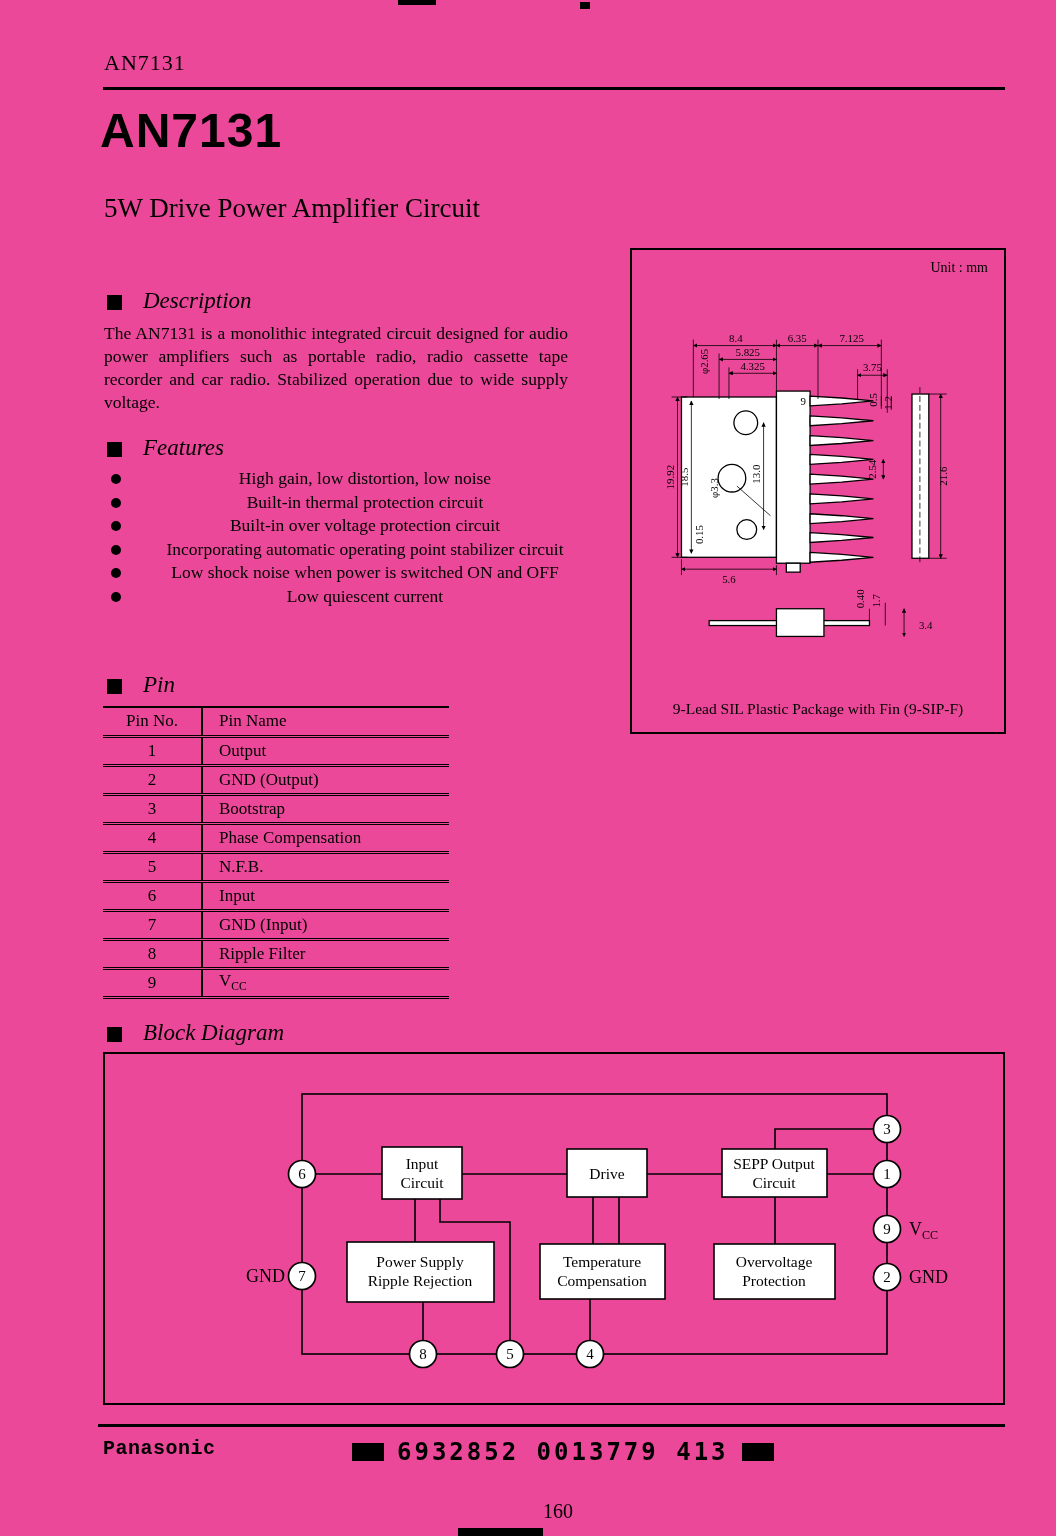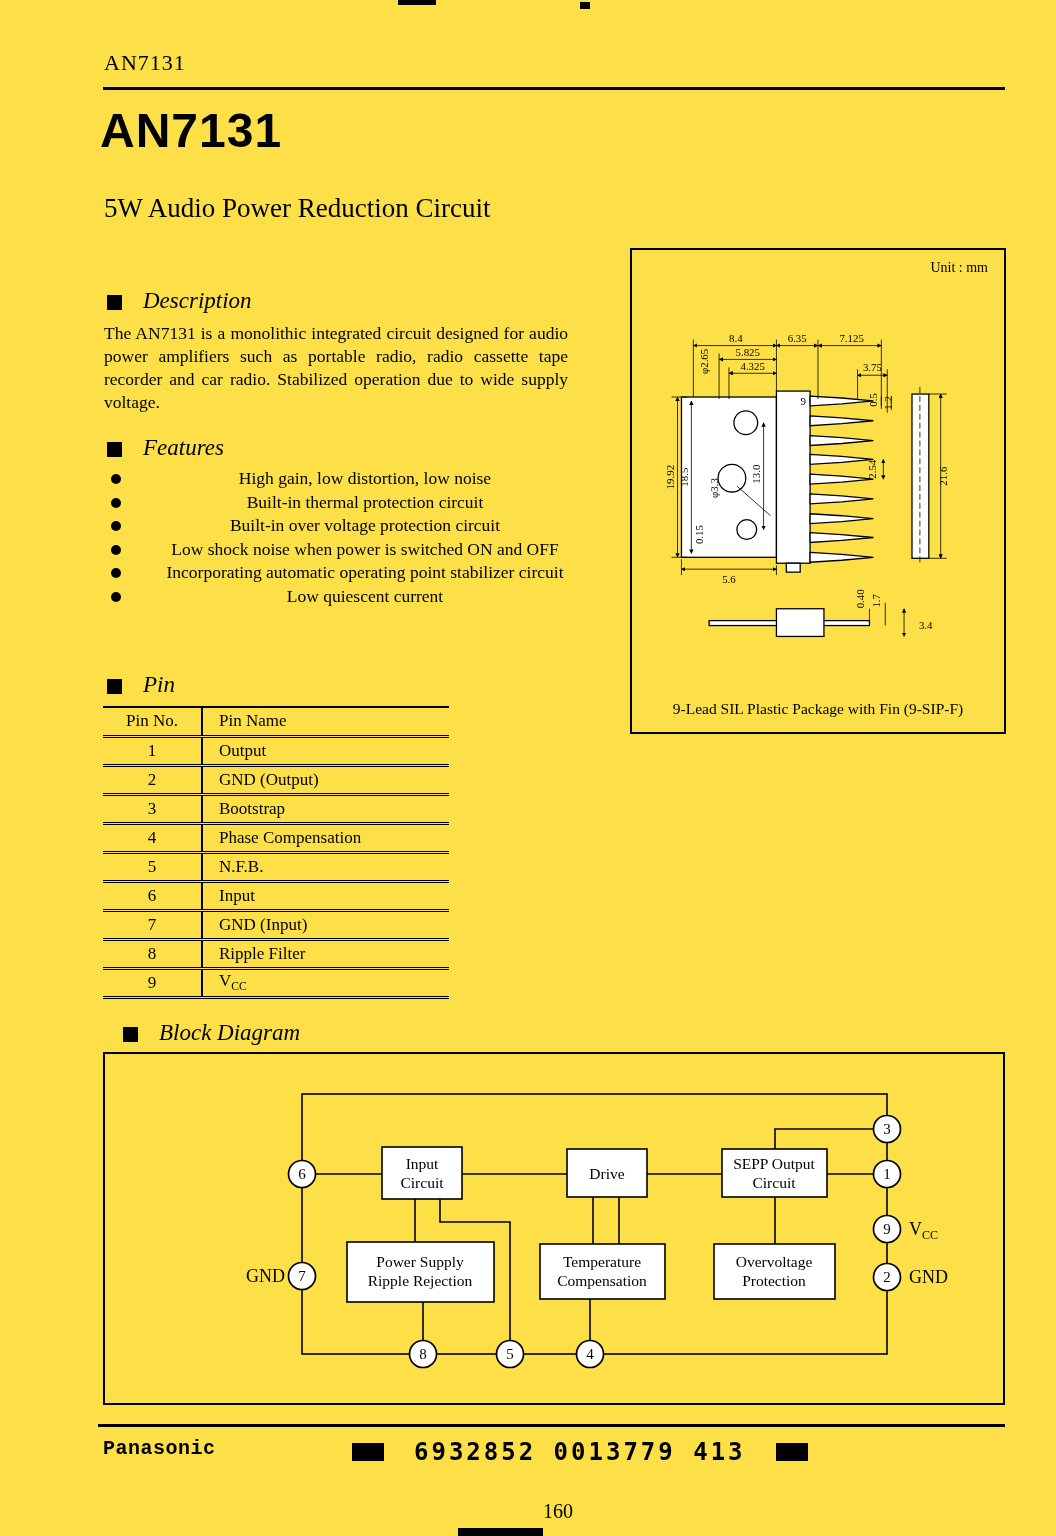--- a/index.html
+++ b/index.html
@@ -1,19 +1,19 @@
 <!DOCTYPE html>
 <html><head>
 <meta charset="utf-8">
 <style>
   * { margin:0; padding:0; box-sizing:border-box; }
   html,body { background:#e8e8e8; }
   .page {
     position:relative; width:1056px; height:1536px; margin:0 auto;
-    background:#fde047; color:#000;
+    background:#ec4899; color:#000;
     font-family:"Liberation Serif", serif;
     overflow:hidden;
   }
   .abs { position:absolute; }
 
   
   .artifact { position:absolute; background:#000; }
 
   
   .doc-number { left:104px; top:50px; font-size:22px; letter-spacing:1px; }
@@ -74,42 +74,42 @@
   .bd-svg .wire { stroke:#000; stroke-width:1.6; fill:none; }
   .bd-svg .blk { fill:#fff; stroke:#000; stroke-width:1.6; }
   .bd-svg .blk-label { font-size:15.5px; text-anchor:middle; }
   .bd-svg .pinc { fill:#fff; stroke:#000; stroke-width:1.7; }
   .bd-svg .pin-num { font-size:15px; text-anchor:middle; }
   .bd-svg .ext-label { font-size:18px; }
 
   
   .footer-rule { left:98px; top:1424px; width:907px; height:3px; background:#000; }
   .brand { left:103px; top:1437px; font-family:Liberation Mono, monospace; font-weight:bold; font-size:20px; letter-spacing:0.5px; }
-  .barcode { left:352px; top:1438px; display:flex; align-items:center; gap:30px; }
+  .barcode { left:352px; top:1438px; display:flex; align-items:center; gap:13px; }
   .bar-sq { width:32px; height:18px; background:#000; display:inline-block; }
   .bar-code {
     font-family:"DejaVu Sans Mono", monospace; font-weight:bold;
     font-size:24px; letter-spacing:3px; white-space:pre;
   }
   .pageno { left:498px; top:1500px; width:120px; text-align:center; font-size:20px; }
 </style>
 </head>
 <body>
 
 <div class="page">
 
   <div class="artifact" style="left:398px; top:0; width:38px; height:5px;"></div>
   <div class="artifact" style="left:580px; top:2px; width:10px; height:7px;"></div>
   <div class="artifact" style="left:458px; top:1528px; width:85px; height:8px;"></div>
 
   <div class="abs doc-number">AN7131</div>
   <div class="abs header-rule"></div>
 
   <div class="abs big-title">AN7131</div>
-  <div class="abs subtitle">5W Audio Power Reduction Circuit</div>
+  <div class="abs subtitle">5W Drive Power Amplifier Circuit</div>
 
   <div class="sec-h" style="left:103px; top:288px;">
     <span class="sq"></span>
     <span>Description</span>
   </div>
   <div class="abs desc-body">The AN7131 is a monolithic integrated circuit designed for audio power amplifiers such as portable radio, radio cassette tape recorder and car radio.  Stabilized operation due to wide supply voltage.</div>
 
   <div class="sec-h" style="left:103px; top:435px;">
     <span class="sq"></span>
     <span>Features</span>
@@ -122,25 +122,25 @@
     <div class="feat">
         <span class="dot"></span>
         <span class="txt">Built-in thermal protection circuit</span>
       </div>
     <div class="feat">
         <span class="dot"></span>
         <span class="txt">Built-in over voltage protection circuit</span>
       </div>
     <div class="feat">
         <span class="dot"></span>
+        <span class="txt">Incorporating automatic operating point stabilizer circuit</span>
+      </div>
+    <div class="feat">
+        <span class="dot"></span>
         <span class="txt">Low shock noise when power is switched ON and OFF</span>
-      </div>
-    <div class="feat">
-        <span class="dot"></span>
-        <span class="txt">Incorporating automatic operating point stabilizer circuit</span>
       </div>
     <div class="feat">
         <span class="dot"></span>
         <span class="txt">Low quiescent current</span>
       </div>
   </div>
 
   <div class="sec-h" style="left:103px; top:672px;">
     <span class="sq"></span>
     <span>Pin</span>
@@ -290,21 +290,21 @@
         <line class="dim" x1="275" y1="362" x2="275" y2="390" marker-start="url(#arr)" marker-end="url(#arr)"></line>
         <text x="235" y="352" text-anchor="middle" transform="rotate(-90 235 352)">0.40</text>
         <text x="251" y="354" text-anchor="middle" transform="rotate(-90 251 354)">1.7</text>
         <text x="290" y="382">3.4</text>
       </g>
     </svg>
     <div class="unit-label">Unit : mm</div>
     <div class="pkg-caption">9-Lead SIL Plastic Package with Fin (9-SIP-F)</div>
   </div>
 
-  <div class="sec-h" style="left:119px; top:1020px;align-items:center;">
+  <div class="sec-h" style="left:103px; top:1020px;align-items:center;">
     <span class="sq"></span>
     <span>Block Diagram</span>
   </div>
 
   <div class="abs bd-box">
     <svg class="bd-svg" viewBox="0 0 898 349">
 
       <rect x="197" y="40" width="585" height="260" fill="none" stroke="#000" stroke-width="1.6"></rect>
 
       <g>

